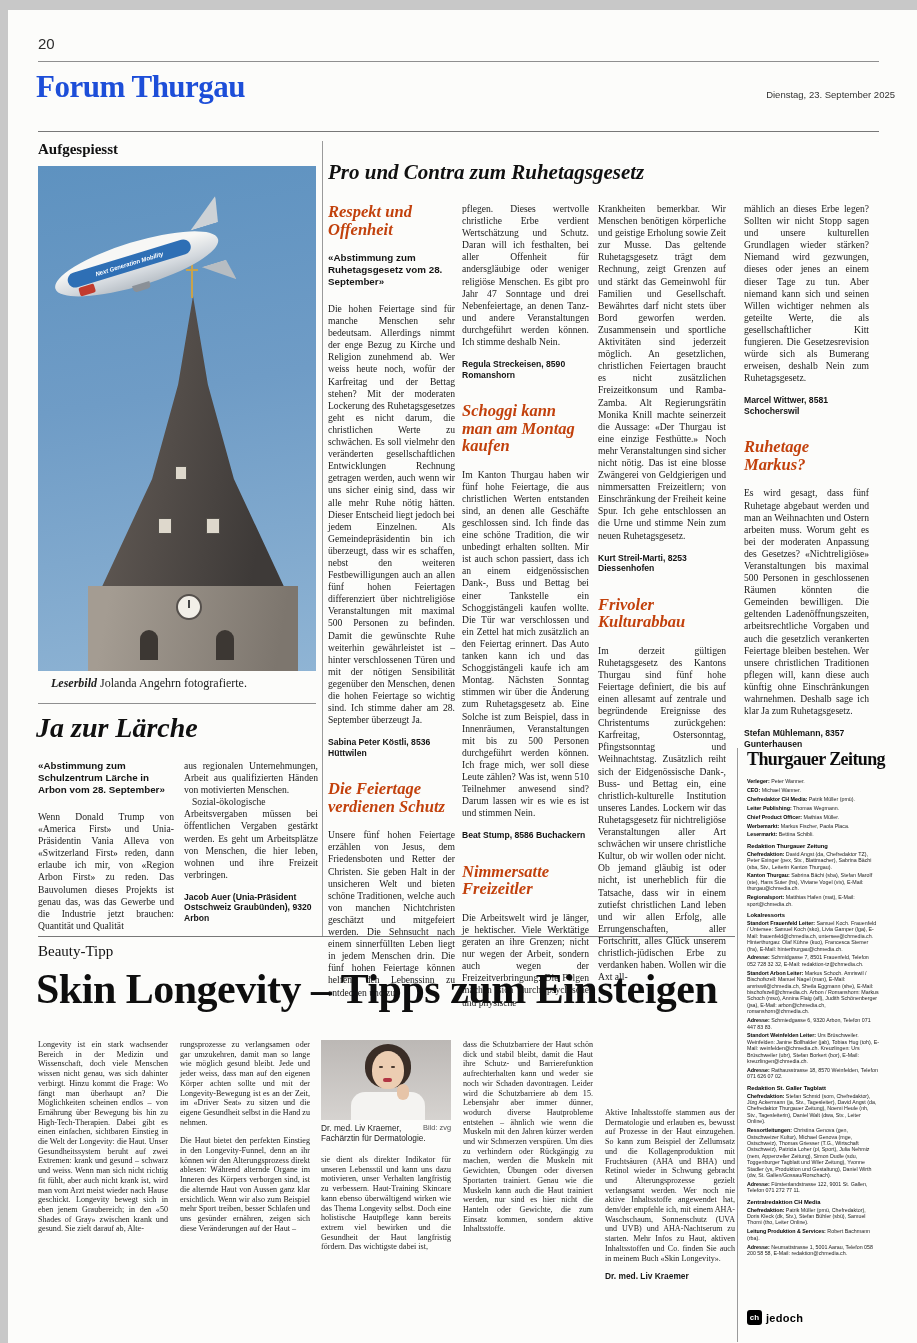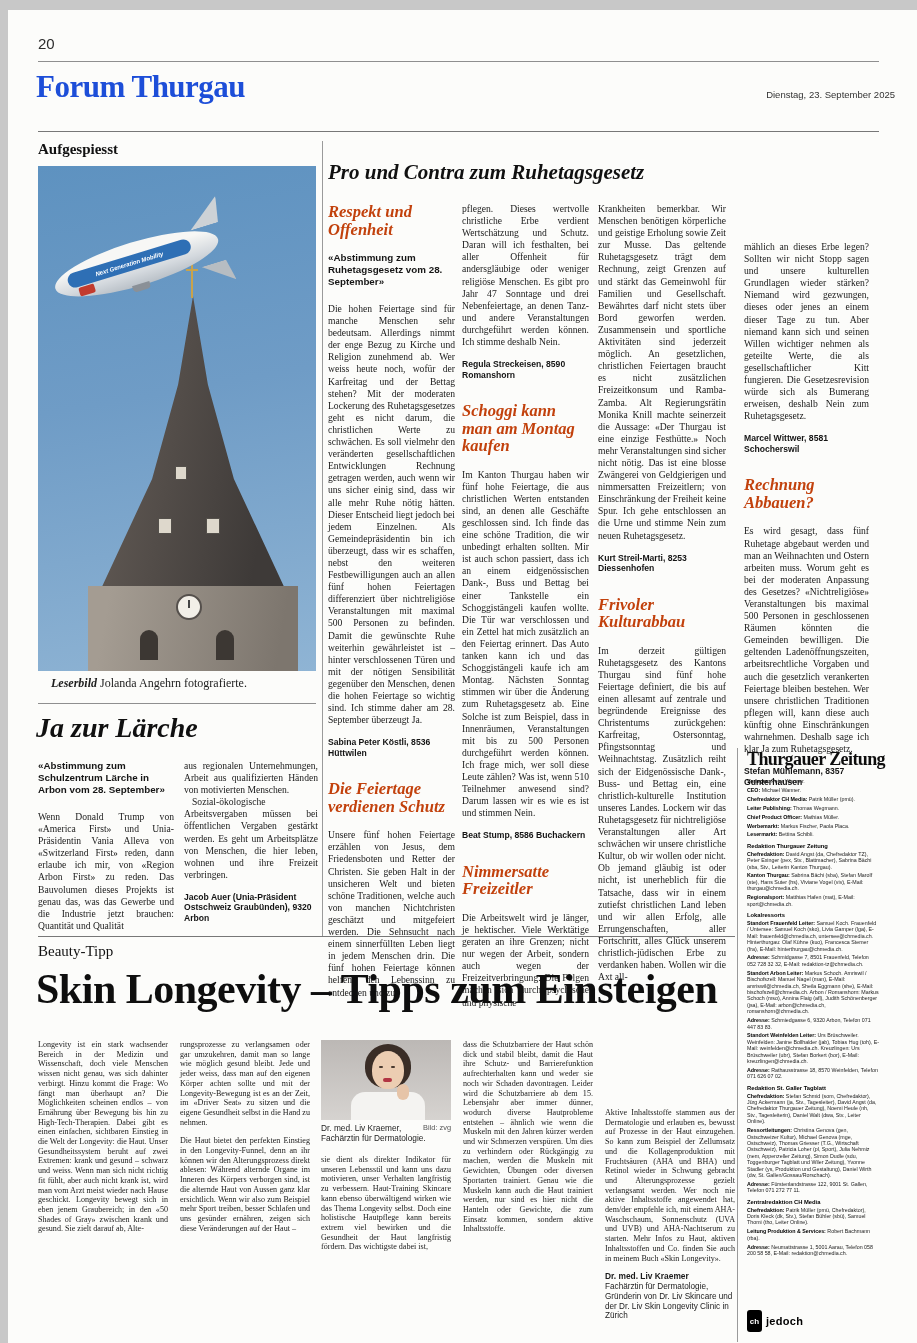--- a/index.html
+++ b/index.html
@@ -79,21 +79,21 @@
   
   .portrait{background:linear-gradient(180deg,#bcb8b5 0%,#d6d3d0 100%);overflow:hidden;}
   .p-hair{position:absolute;left:44px;top:4px;width:46px;height:44px;border-radius:50% 50% 45% 45%;background:#3a2d26;}
   .p-face{position:absolute;left:51px;top:11px;width:32px;height:38px;border-radius:50% 50% 46% 46%;background:#eccdb2;}
   .p-lips{position:absolute;left:62px;top:38px;width:9px;height:3.5px;border-radius:2px;background:#b23543;}
   .p-eye{position:absolute;top:26px;width:4px;height:1.8px;border-radius:2px;background:#4a3a30;}
   .p-blouse{position:absolute;left:30px;top:52px;width:74px;height:28px;border-radius:14px 14px 0 0;background:#f4f3f1;}
   .p-hand{position:absolute;left:76px;top:44px;width:12px;height:16px;border-radius:6px;background:#e6c4a8;}
 
   .chm-logo{display:flex;align-items:center;gap:4px;}
-  .chm-sq{width:15px;height:22px;background:#000;border-radius:3px;color:#fff;
+  .chm-sq{width:15px;height:15px;background:#000;border-radius:3px;color:#fff;
           font-family:"Liberation Sans",sans-serif;font-weight:700;font-size:8px;
           display:flex;align-items:center;justify-content:center;}
   .chm-txt{font-family:"Liberation Sans",sans-serif;font-weight:700;font-size:11px;color:#000;letter-spacing:0.3px;}
 </style>
 </head>
 <body>
 
 <div class="page">
 
   <div class="abs pageno" style="left:30px;top:25px;">20</div>
@@ -166,24 +166,24 @@
     <p>Die Arbeitswelt wird je länger, je hektischer. Viele Werktätige geraten an ihre Grenzen; nicht nur wegen der Arbeit, sondern auch wegen der Freizeitverbringung. Die Folgen machen sich durch psychische und physische</p>
   </div>
 
   <div class="abs letter-col" style="left:590px;top:193px;width:128px;">
     <p>Krankheiten bemerkbar. Wir Menschen benötigen körperliche und geistige Erholung sowie Zeit zur Musse. Das geltende Ruhetagsgesetz trägt dem Rechnung, zeigt Grenzen auf und stärkt das Gemeinwohl für Familien und Gesellschaft. Bewährtes darf nicht stets über Bord geworfen werden. Zusammensein und sportliche Aktivitäten sind jederzeit möglich. An gesetzlichen, christlichen Feiertagen braucht es nicht zusätzlichen Freizeitkonsum und Ramba-Zamba. Alt Regierungsrätin Monika Knill machte seinerzeit die Aussage: «Der Thurgau ist eine einzige Festhütte.» Noch mehr Veranstaltungen sind sicher nicht nötig. Das ist eine blosse Zwängerei von Geldgierigen und nimmersatten Freizeitlern; von Einschränkung der Freiheit keine Spur. Ich gehe entschlossen an die Urne und stimme Nein zum neuen Ruhetagsgesetz.</p>
     <div class="sig">Kurt Streil-Marti, 8253 Diessenhofen</div>
     <div class="lh mt">Frivoler Kulturabbau</div>
     <p>Im derzeit gültigen Ruhetagsgesetz des Kantons Thurgau sind fünf hohe Feiertage definiert, die bis auf einen allesamt auf zentrale und begründende Ereignisse des Christentums zurückgehen: Karfreitag, Ostersonntag, Pfingstsonntag und Weihnachtstag. Zusätzlich reiht sich der Eidgenössische Dank-, Buss- und Bettag ein, eine christlich-kulturelle Institution unseres Landes. Lockern wir das Ruhetagsgesetz für nichtreligiöse Veranstaltungen aller Art schwächen wir unsere christliche Kultur, ob wir wollen oder nicht. Ob jemand gläubig ist oder nicht, ist unerheblich für die Tatsache, dass wir in einem zutiefst christlichen Land leben und wir allen Erfolg, alle Errungenschaften, aller Fortschritt, alles Glück unserem christlich-jüdischen Erbe zu verdanken haben. Wollen wir die Axt all-</p>
   </div>
 
-  <div class="abs letter-col" style="left:736px;top:193px;width:125px;margin-top:38px;">
+  <div class="abs letter-col" style="left:736px;top:193px;width:125px;">
     <p>mählich an dieses Erbe legen? Sollten wir nicht Stopp sagen und unsere kulturellen Grundlagen wieder stärken? Niemand wird gezwungen, dieses oder jenes an einem dieser Tage zu tun. Aber niemand kann sich und seinen Willen wichtiger nehmen als geteilte Werte, die als gesellschaftlicher Kitt fungieren. Die Gesetzesrevision würde sich als Bumerang erweisen, deshalb Nein zum Ruhetagsgesetz.</p>
     <div class="sig">Marcel Wittwer, 8581 Schocherswil</div>
-    <div class="lh mt">Rechnung Abbauen?</div>
+    <div class="lh mt">Ruhetage Markus?</div>
     <p>Es wird gesagt, dass fünf Ruhetage abgebaut werden und man an Weihnachten und Ostern arbeiten muss. Worum geht es bei der moderaten Anpassung des Gesetzes? «Nichtreligiöse» Veranstaltungen bis maximal 500 Personen in geschlossenen Räumen könnten die Gemeinden bewilligen. Die geltenden Ladenöffnungszeiten, arbeitsrechtliche Vorgaben und auch die gesetzlich verankerten Feiertage bleiben bestehen. Wer unsere christlichen Traditionen pflegen will, kann diese auch künftig ohne Einschränkungen wahrnehmen. Deshalb sage ich klar Ja zum Ruhetagsgesetz.</p>
     <div class="sig">Stefan Mühlemann, 8357 Gunterhausen</div>
   </div>
 
   <div class="abs vr" style="left:729px;top:738px;height:594px;"></div>
   <div class="abs tz-masthead" style="left:739px;top:739px;">Thurgauer Zeitung</div>
   <div class="abs imp" style="left:739px;top:768px;">
       <div class="imp-line"><b>Verleger:</b> Peter Wanner.</div>
       <div class="imp-line"><b>CEO:</b> Michael Wanner.</div>
       <div class="imp-line"><b>Chefredaktor CH Media:</b> Patrik Müller (pmü).</div>
@@ -242,16 +242,15 @@
       <span>Dr. med. Liv Kraemer, Fachärztin für Dermatologie.</span>
     </div>
     <p style="margin-top:12px;">sie dient als direkter Indikator für unseren Lebensstil und kann uns dazu motivieren, unser Verhalten langfristig zu verbessern. Haut-Training Skincare kann ebenso überwältigend wirken wie das Thema Longevity selbst. Doch eine holistische Hautpflege kann bereits extrem viel bewirken und die Gesundheit der Haut langfristig fördern. Das wichtigste dabei ist,</p>
   </div>
   <div class="abs skin-col" style="left:455px;top:1030px;width:130px;">
     <p>dass die Schutzbarriere der Haut schön dick und stabil bleibt, damit die Haut ihre Schutz- und Barrierefunktion aufrechterhalten kann und weder sie noch wir Schaden davontragen. Leider wird die Schutzbarriere ab dem 15. Lebensjahr aber immer dünner, wodurch diverse Hautprobleme entstehen – ähnlich wie wenn die Muskeln mit den Jahren kürzer werden und wir Schmerzen verspüren. Um dies zu verhindern oder Rückgängig zu machen, werden die Muskeln mit Gewichten, Übungen oder diversen Sportarten trainiert. Genau wie die Muskeln kann auch die Haut trainiert werden, nur sind es hier nicht die Hanteln oder Gewichte, die zum Einsatz kommen, sondern aktive Inhaltsstoffe.</p>
   </div>
   <div class="abs skin-col" style="left:597px;top:1082px;width:130px;margin-top:16px;">
     <p>Aktive Inhaltsstoffe stammen aus der Dermatologie und erlauben es, bewusst auf Prozesse in der Haut einzugehen. So kann zum Beispiel der Zellumsatz und die Kollagenproduktion mit Fruchtsäuren (AHA und BHA) und Retinol wieder in Schwung gebracht und Alterungsprozesse gezielt verlangsamt werden. Wer noch nie aktive Inhaltsstoffe angewendet hat, dem/der empfehle ich, mit einem AHA-Waschschaum, Sonnenschutz (UVA und UVB) und AHA-Nachtserum zu starten. Mehr Infos zu Haut, aktiven Inhaltsstoffen und Co. finden Sie auch in meinem Buch «Skin Longevity».</p>
     <div class="skin-byline-name">Dr. med. Liv Kraemer</div>
-    <div class="skin-byline">Fachärztin für Dermatologie, Gründerin von Dr. Liv Skincare und der Dr. Liv Skin Longevity Clinic in Zürich</div>
   </div>
 
 </div>
 
 </body></html>

